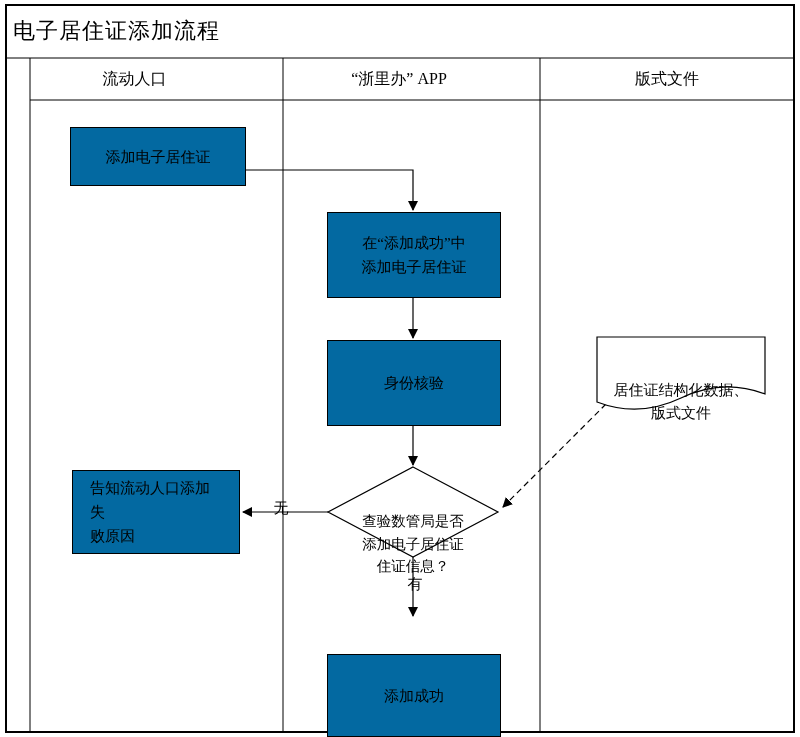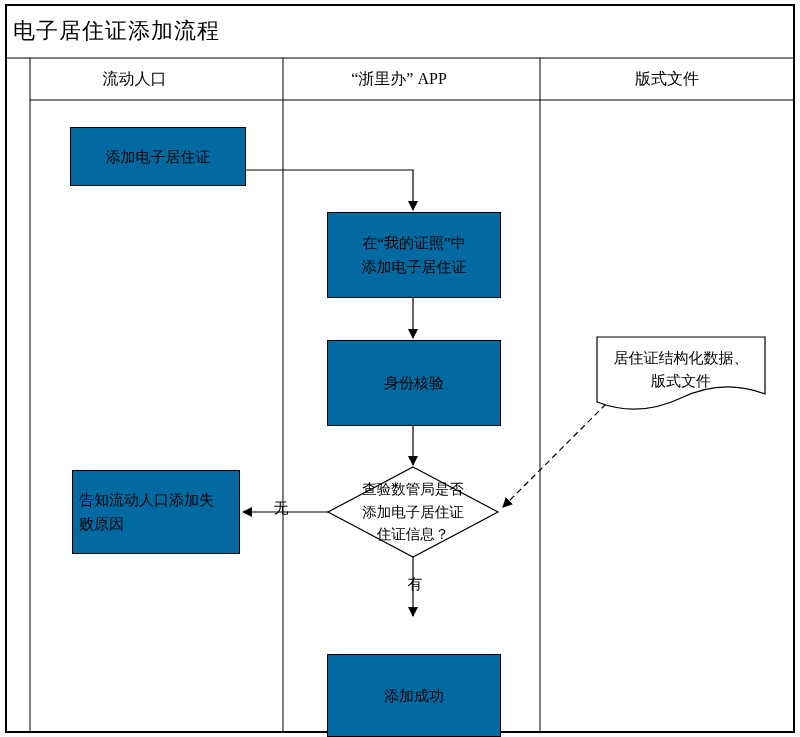--- a/index.html
+++ b/index.html
@@ -37,29 +37,30 @@
     background: #0369a1;
     display: flex; align-items: center; justify-content: center;
     text-align: center;
     font-size: 15px;
     line-height: 1.6;
     white-space: pre-line;
   }
   .node.left-align {
     justify-content: flex-start;
     text-align: left;
-    padding: 0 6px;
+    padding: 0 17px;
   }
   .float-text {
     position: absolute;
     display: flex; align-items: center; justify-content: center;
     text-align: center;
     white-space: pre-line;
     font-size: 15px;
     line-height: 1.55;
+    margin-top: 32px;
   }
   .edge-label {
     position: absolute;
     font-size: 15px;
     text-align: center;
   }
 </style>
 </head>
 <body>
 
@@ -90,21 +91,21 @@
     <path class="shape" d="M597,337 L765,337 L765,394 Q723,378 681,398 Q639,418 597,402 Z"></path>
   </svg>
 
   <div class="title">电子居住证添加流程</div>
 
   <div class="lane-header" style="left:30px;  width:209px;font-family:Liberation Mono, monospace;">流动人口</div>
   <div class="lane-header" style="left:283px; width:232px;">“浙里办” APP</div>
   <div class="lane-header" style="left:540px; width:254px;">版式文件</div>
 
   <div class="node" style="left:70px;  top:127px; width:176px; height:59px;">添加电子居住证</div>
-  <div class="node" style="left:327px; top:212px; width:174px; height:86px;">在“我的证照”中
+  <div class="node" style="left:327px; top:212px; width:174px; height:86px;">在“添加成功”中
 添加电子居住证</div>
   <div class="node" style="left:327px; top:340px; width:174px; height:86px;">身份核验</div>
   <div class="node left-align" style="left:72px; top:470px; width:168px; height:84px;">告知流动人口添加失
 败原因</div>
   <div class="node" style="left:327px; top:618px; width:174px; height:83px;margin-top:36px;">添加成功</div>
 
   <div class="float-text" style="left:338px; top:472px; width:150px; height:80px; font-size:14.5px;">查验数管局是否
 添加电子居住证
 住证信息？</div>
   <div class="float-text" style="left:599px; top:344px; width:164px; height:52px;">居住证结构化数据、

